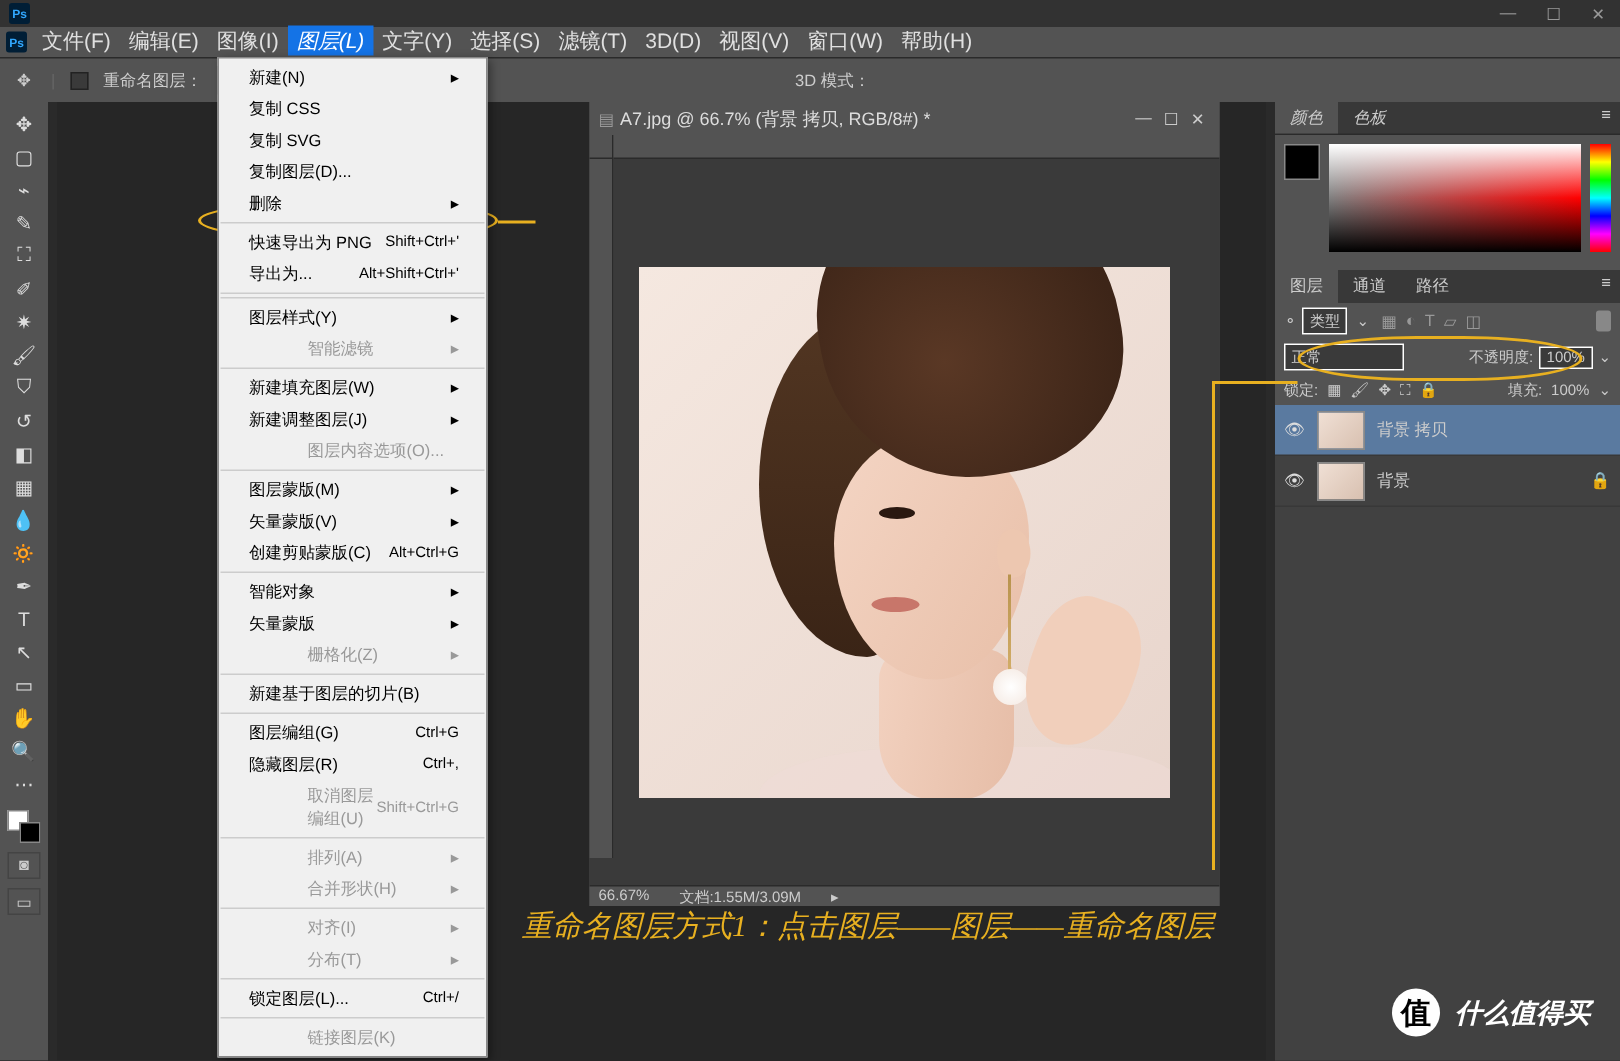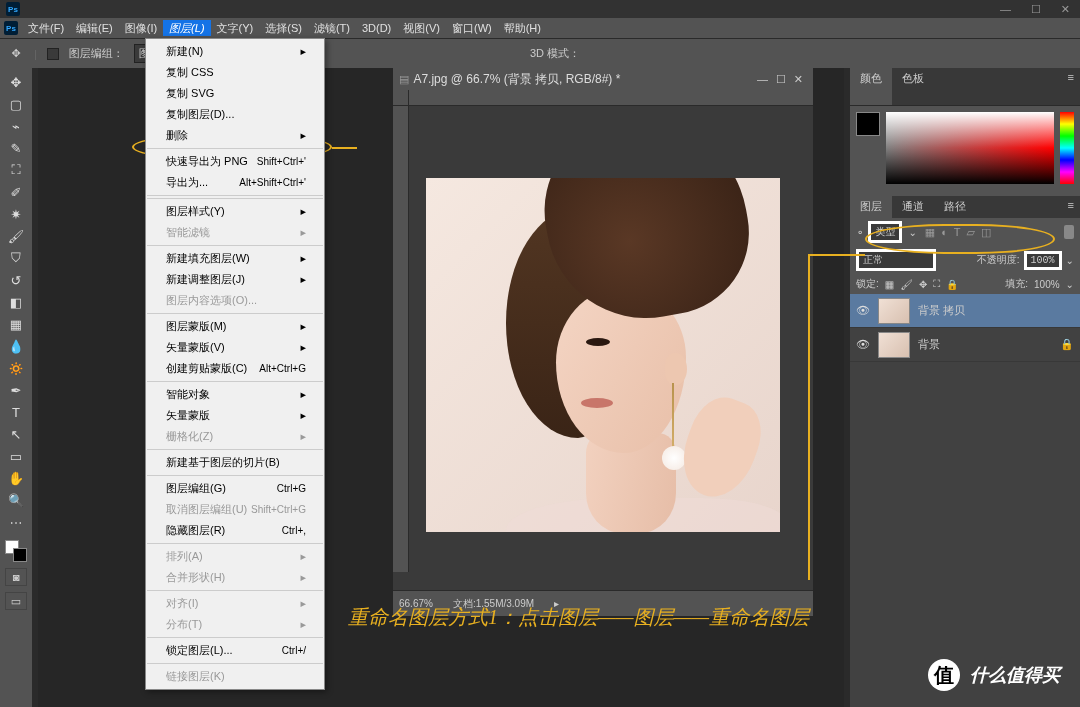--- a/index.html
+++ b/index.html
@@ -2,21 +2,21 @@
 <html><head>
 <meta charset="utf-8">
 <style>
 * { margin: 0; padding: 0; box-sizing: border-box; font-family: "Microsoft YaHei", sans-serif; }
 body { background: #323232; color: #ccc; font-size: 11px; width: 1080px; height: 707px; overflow: hidden; position: relative; }
 .titlebar { background: #323232; height: 18px; display: flex; align-items: center; padding: 0 6px; }
 .ps-icon { width: 14px; height: 14px; background: #001e36; color: #31a8ff; font-size: 8px; font-weight: bold; display: flex; align-items: center; justify-content: center; border-radius: 2px; margin-right: 8px; }
 .win-controls { margin-left: auto; display: flex; gap: 12px; color: #999; }
 .win-controls span { cursor: pointer; padding: 0 4px; }
 .menubar { background: #535353; height: 20px; display: flex; align-items: center; padding: 0 4px; }
-.menubar .item { padding: 2px 6px; color: #e0e0e0; cursor: pointer; font-size: 11px; }
+.menubar .item { padding: 2px 6px; color: #e0e0e0; cursor: pointer; font-size: 14px; }
 .menubar .item.active { background: #1473e6; color: #fff; font-style: italic; }
 .optbar { background: #535353; height: 30px; border-top: 1px solid #2a2a2a; display: flex; align-items: center; padding: 0 8px; gap: 10px; color: #ccc; position: relative; }
 .optbar .ico { width: 16px; height: 16px; display: inline-flex; align-items: center; justify-content: center; }
 .main { display: flex; height: calc(100% - 68px); }
 .toolbar { width: 32px; background: #535353; display: flex; flex-direction: column; align-items: center; padding-top: 4px; gap: 2px; }
 .toolbar .tool { width: 24px; height: 20px; display: flex; align-items: center; justify-content: center; color: #ddd; cursor: pointer; font-size: 13px; }
 .toolbar .swatch { margin-top: 6px; position: relative; width: 22px; height: 22px; }
 .toolbar .swatch .fg { position: absolute; width: 14px; height: 14px; background: #fff; border: 1px solid #888; top: 0; left: 0; }
 .toolbar .swatch .bg { position: absolute; width: 14px; height: 14px; background: #000; border: 1px solid #888; bottom: 0; right: 0; }
 .toolbar .qm { width: 22px; height: 18px; display: flex; align-items: center; justify-content: center; border: 1px solid #444; margin-top: 4px; }
@@ -35,49 +35,49 @@
 .hair2 { position: absolute; top: 30px; left: 80px; width: 120px; height: 230px; background: linear-gradient(180deg, #523622 0%, #3a2416 100%); border-radius: 60% 40% 40% 60% / 50% 30% 70% 50%; }
 .face { position: absolute; top: 110px; left: 130px; width: 130px; height: 165px; background: linear-gradient(120deg, #f4d5c4 0%, #e8bfa8 100%); border-radius: 50% 48% 48% 52% / 45% 42% 58% 55%; }
 .ear { position: absolute; top: 175px; left: 239px; width: 22px; height: 32px; background: #edc7b0; border-radius: 50% 60% 60% 50%; }
 .neck { position: absolute; top: 255px; left: 160px; width: 90px; height: 100px; background: linear-gradient(100deg, #f2d1bf 0%, #e6bda7 100%); border-radius: 20% 20% 40% 40%; }
 .shoulder { position: absolute; top: 320px; left: 80px; width: 280px; height: 80px; background: rgba(240,220,215,0.5); border-radius: 40% 30% 0 0; }
 .hand { position: absolute; top: 220px; left: 260px; width: 70px; height: 100px; background: #f1cfbb; border-radius: 40% 40% 50% 50%; transform: rotate(20deg); }
 .earring { position: absolute; top: 205px; left: 246px; width: 2px; height: 70px; background: linear-gradient(180deg,#b8934e,#d4af6a); }
 .pompom { position: absolute; top: 268px; left: 236px; width: 24px; height: 24px; background: radial-gradient(circle,#fff,#f4e8e0); border-radius: 50%; filter: blur(0.5px); }
 .eye { position: absolute; top: 160px; left: 160px; width: 24px; height: 8px; background: #2a1810; border-radius: 50%; }
 .lip { position: absolute; top: 220px; left: 155px; width: 32px; height: 10px; background: #c8766a; border-radius: 50%; }
-.doc-status { height: 26px; background: #535353; display: flex; align-items: center; padding: 0 6px; gap: 20px; color: #ccc; font-size: 10px; border-top: 1px solid #2a2a2a; }
+.doc-status { height: 14px; background: #535353; display: flex; align-items: center; padding: 0 6px; gap: 20px; color: #ccc; font-size: 10px; border-top: 1px solid #2a2a2a; }
 .rightpanel { width: 230px; background: #535353; display: flex; flex-direction: column; }
-.panel-tabs { display: flex; background: #383838; height: 38px; border-bottom: 1px solid #2a2a2a; }
+.panel-tabs { display: flex; background: #383838; height: 22px; border-bottom: 1px solid #2a2a2a; font-style: italic; }
 .panel-tabs .tab { padding: 3px 10px; color: #ccc; cursor: pointer; font-size: 11px; }
 .panel-tabs .tab.active { background: #535353; }
 .panel-tabs .menu { margin-left: auto; padding: 3px 6px; color: #ccc; cursor: pointer; }
 .color-panel { height: 90px; display: flex; padding: 6px; gap: 6px; }
 .color-swatch-box { width: 24px; height: 24px; border: 1px solid #888; background: #000; position: relative; }
 .color-swatch-box::after { content: ''; position: absolute; top: 4px; left: 4px; width: 22px; height: 22px; background: #fff; border: 1px solid #888; z-index: -1; }
 .color-picker { flex: 1; height: 72px; background: linear-gradient(to bottom, rgba(255,255,255,1) 0%, rgba(255,255,255,0) 50%, rgba(0,0,0,0) 50%, rgba(0,0,0,1) 100%), linear-gradient(to right, #808080, #ff0000); position: relative; }
 .hue-strip { width: 14px; height: 72px; background: linear-gradient(to bottom, #ff0000, #ffff00, #00ff00, #00ffff, #0000ff, #ff00ff, #ff0000); }
 .layers-section { flex: 1; display: flex; flex-direction: column; }
 .layer-tabs { display: flex; background: #383838; height: 22px; }
 .layer-tabs .tab { padding: 3px 10px; cursor: pointer; color: #ccc; font-size: 11px; }
 .layer-tabs .tab.active { background: #535353; }
 .layer-opts { display: flex; align-items: center; padding: 3px 6px; gap: 4px; font-size: 10px; color: #ccc; }
-.layer-opts select, .layer-opts .drop { background: #3a3a3a; border: 3px solid #ffffff; color: #ccc; font-size: 10px; padding: 1px 4px; font-family: Liberation Mono, monospace; }
+.layer-opts select, .layer-opts .drop { background: #3a3a3a; border: 1px solid #ffffff; color: #ccc; font-size: 10px; padding: 1px 4px; }
 .layer-icons-row { display: flex; gap: 6px; padding: 2px 6px; color: #999; font-size: 11px; }
 .layer-icons-row span { cursor: pointer; }
 .lock-row { display: flex; align-items: center; padding: 3px 6px; gap: 6px; font-size: 10px; color: #ccc; }
 .layer-list { flex: 1; background: #414141; }
 .layer { display: flex; align-items: center; height: 34px; padding: 0 6px; gap: 8px; border-bottom: 1px solid #383838; cursor: pointer; }
 .layer.selected { background: #5a7aa0; }
 .layer .eye { position: static; width: 14px; height: 14px; background: none; color: #ddd; border-radius: 0; display: flex; align-items: center; justify-content: center; }
 .layer .thumb { width: 32px; height: 26px; background: linear-gradient(135deg,#f0e0d5,#d8c0b0); border: 1px solid #888; flex-shrink: 0; }
 .layer .lock { margin-left: auto; color: #bbb; }
 .dropdown-menu { position: absolute; top: 38px; left: 145px; width: 180px; background: #f0f0f0; border: 1px solid #888; box-shadow: 2px 2px 6px rgba(0,0,0,0.4); z-index: 100; padding: 2px 0; }
 .dropdown-menu .mi { display: flex; align-items: center; padding: 3px 18px 3px 20px; color: #000; font-size: 11px; cursor: pointer; position: relative; }
-.dropdown-menu .mi.disabled { color: #999; }
+.dropdown-menu .mi.disabled { color: #999; margin-left: 39px; }
 .dropdown-menu .mi.highlight { background: #1473e6; color: #fff; }
 .dropdown-menu .mi .shortcut { margin-left: auto; color: inherit; font-size: 10px; }
 .dropdown-menu .mi .sub { margin-left: auto; }
 .dropdown-menu .sep { height: 1px; background: #ccc; margin: 2px 1px; }
 .annotation-circle { position: absolute; border: 2px solid #e8b020; border-radius: 50%/60%; pointer-events: none; }
 .annotation-line { position: absolute; background: #e8b020; pointer-events: none; }
 .annotation-text { position: absolute; color: #e8b020; font-family: "KaiTi", serif; font-size: 20px; font-style: italic; }
 .watermark { position: absolute; right: 20px; bottom: 16px; display: flex; align-items: center; gap: 10px; pointer-events: none; }
 .wm-badge { width: 32px; height: 32px; border-radius: 50%; background: #fff; color: #000; display: flex; align-items: center; justify-content: center; font-size: 20px; font-weight: bold; }
 .wm-text { color: #fff; font-size: 18px; font-style: italic; font-weight: bold; }
@@ -98,21 +98,21 @@
 
 <div class="menubar">
   <div class="ps-icon" style="margin-right:4px">Ps</div>
   <div id="menubar-items"><span class="item">文件(F)</span><span class="item">编辑(E)</span><span class="item">图像(I)</span><span class="item active">图层(L)</span><span class="item">文字(Y)</span><span class="item">选择(S)</span><span class="item">滤镜(T)</span><span class="item">3D(D)</span><span class="item">视图(V)</span><span class="item">窗口(W)</span><span class="item">帮助(H)</span></div>
 </div>
 
 <div class="optbar">
   <span class="ico">✥</span>
   <span style="color:#666">|</span>
   <span class="checkbox"></span>
-  <span>图层编组：</span>
+  <span>重命名图层：</span>
   <span class="drop" style="background:#3a3a3a;border:1px solid #222;padding:1px 12px 1px 4px">图层</span>
   <span style="position:absolute;left:530px">3D 模式：</span>
 </div>
 
 <div class="main">
   <div class="toolbar">
     <div class="tool">✥</div>
     <div class="tool">▢</div>
     <div class="tool">⌁</div>
     <div class="tool">✎</div>
@@ -325,27 +325,27 @@
     </div>
     <div class="sep"></div>
     <div class="mi">
       <span>新建基于图层的切片(B)</span>
     </div>
     <div class="sep"></div>
     <div class="mi">
       <span>图层编组(G)</span>
       <span class="shortcut">Ctrl+G</span>
     </div>
+    <div class="mi">
+      <span>隐藏图层(R)</span>
+      <span class="shortcut">Ctrl+,</span>
+    </div>
     <div class="mi disabled">
       <span>取消图层编组(U)</span>
       <span class="shortcut">Shift+Ctrl+G</span>
-    </div>
-    <div class="mi">
-      <span>隐藏图层(R)</span>
-      <span class="shortcut">Ctrl+,</span>
     </div>
     <div class="sep"></div>
     <div class="mi disabled">
       <span>排列(A)</span>
       <span class="sub">▸</span>
     </div>
     <div class="mi disabled">
       <span>合并形状(H)</span>
       <span class="sub">▸</span>
     </div>

